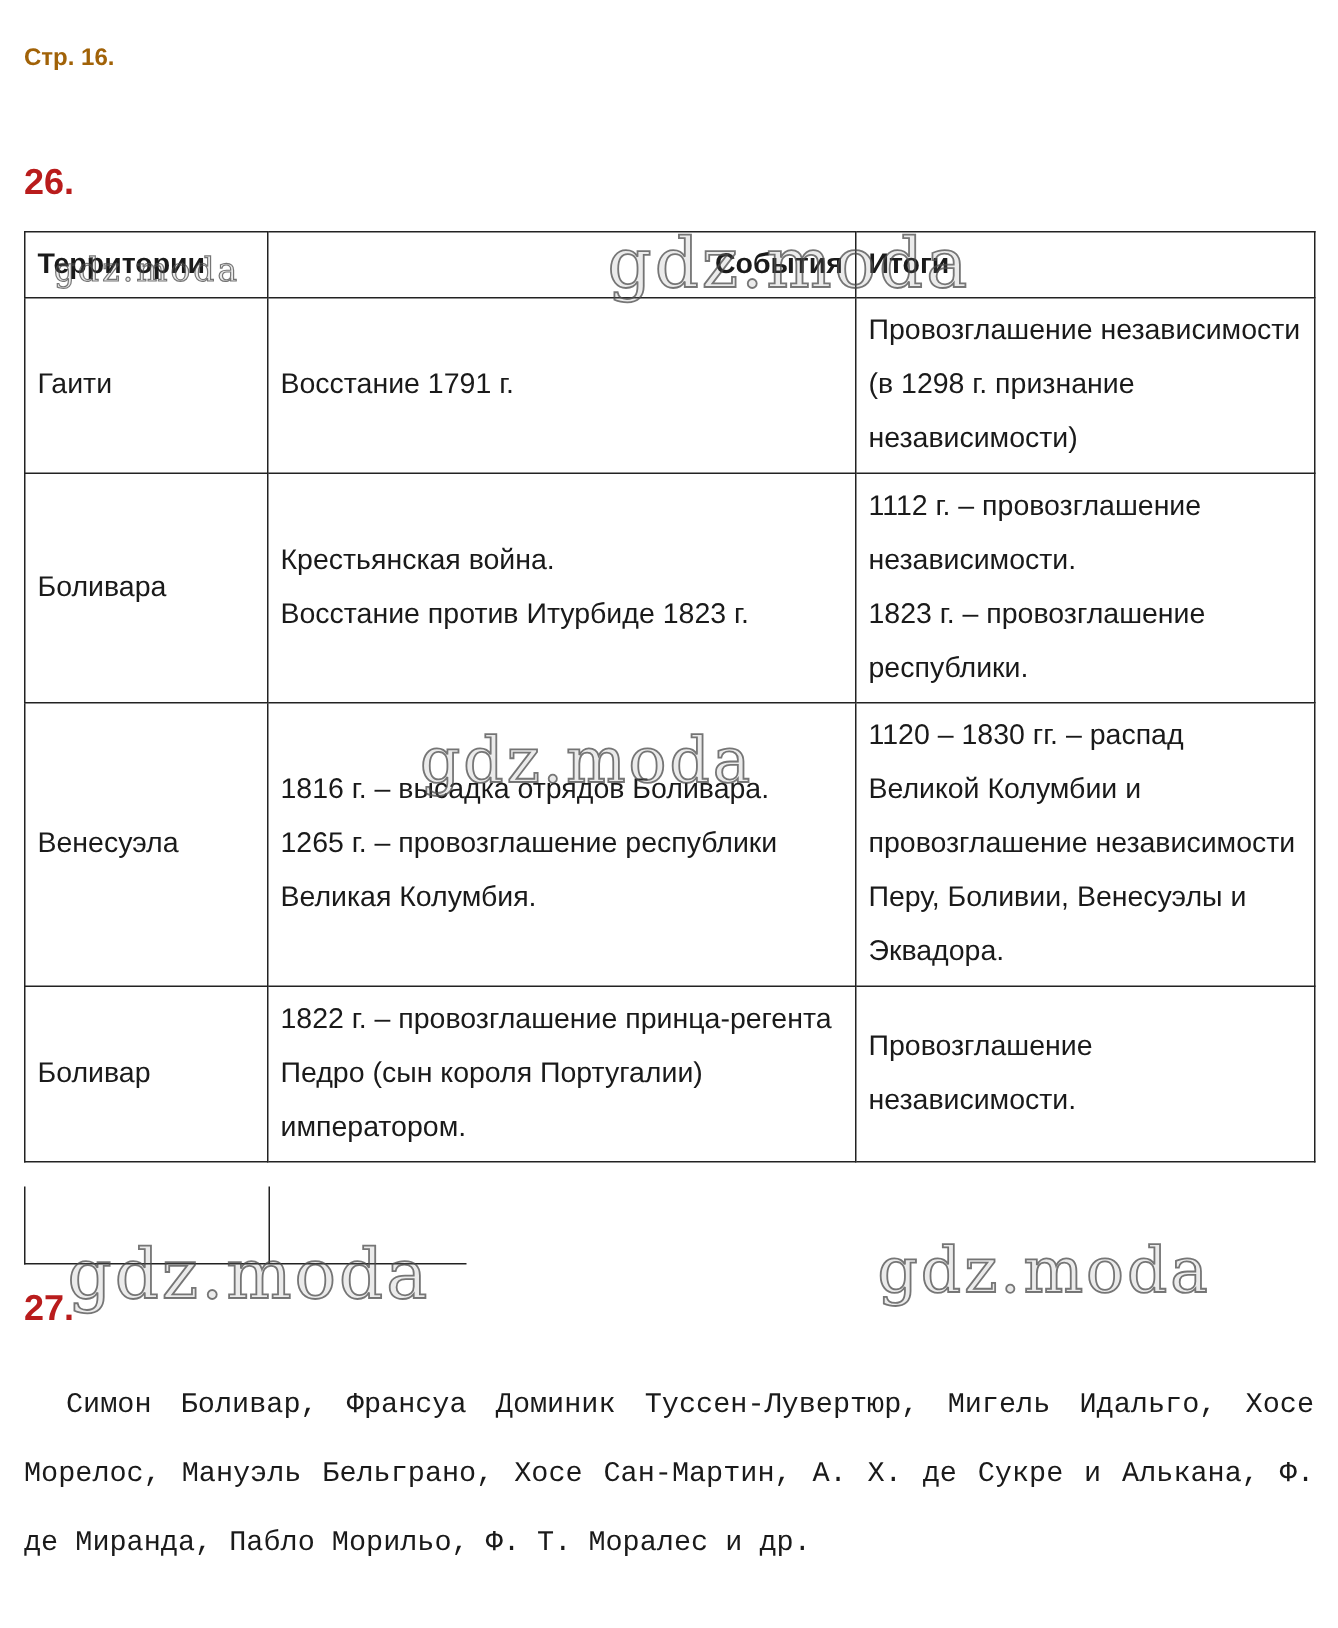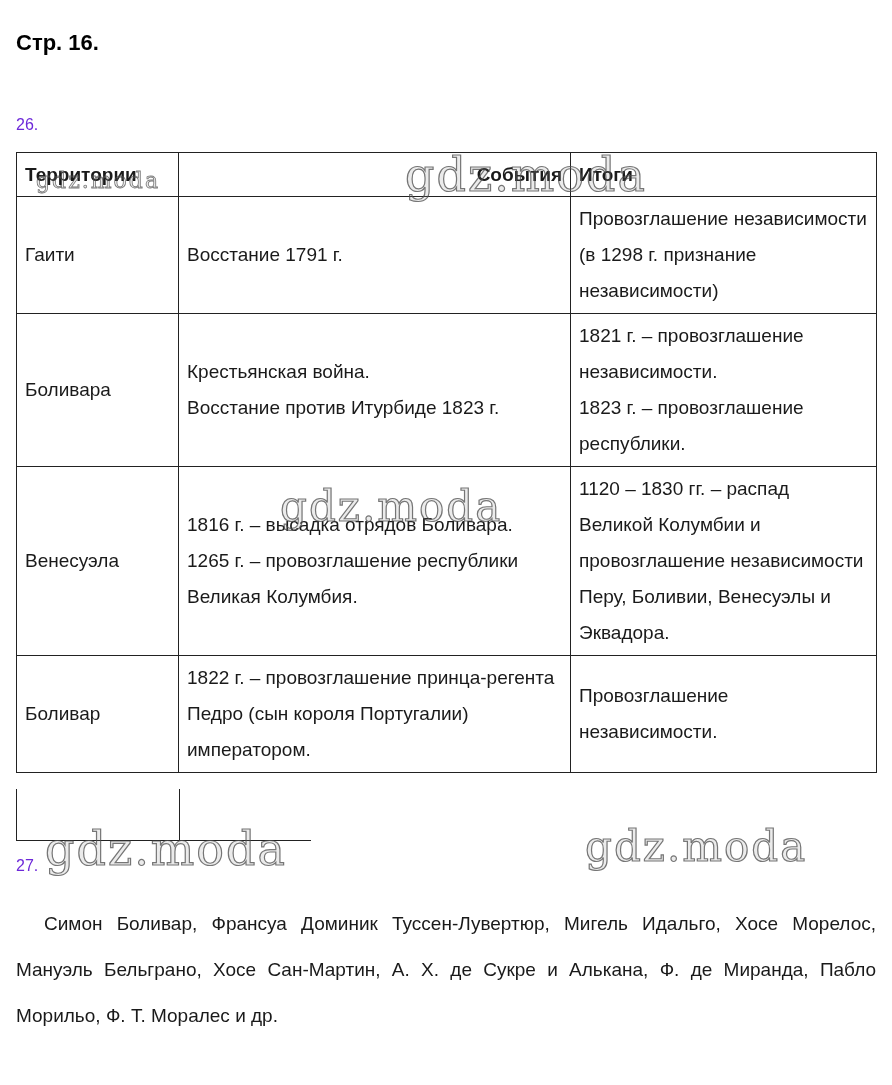--- a/index.html
+++ b/index.html
@@ -2,25 +2,25 @@
 <html><head>
 <meta charset="utf-8">
 <style>
   * { margin:0; padding:0; box-sizing:border-box; }
   html,body { width:892px; background:#ffffff; }
   body { height:1085px; overflow:hidden; font-family:"Liberation Sans", sans-serif; color:#1a1a1a; }
   .page { position:relative; width:892px; height:1085px; }
 
   .page-label {
     margin:30px 0 0 16px;
-    font-size:22px; font-weight:700; color:#000000;
+    font-size:16px; font-weight:700; color:#a16207;
   }
   .task-number {
     margin:60px 0 0 16px;
-    font-size:16px; font-weight:400; color:#6d28d9;
+    font-size:24px; font-weight:700; color:#b91c1c;
   }
   .task-number.second { margin-top:16px; }
 
   table.answers {
     width:860px; margin:18px 0 16px 16px;
     border-collapse:collapse; table-layout:fixed;border-radius:19px;
   }
   table.answers th, table.answers td {
     border:1px solid #222222;
     font-size:19px; line-height:36px;
@@ -40,21 +40,21 @@
     border-left:1px solid #222222; border-bottom:1px solid #222222;
     position:relative;
   }
   .table-cut::after {
     content:""; position:absolute; left:162px; top:0; bottom:0; width:1px; background:#222222;
   }
 
   .task27-text {
     width:860px; margin:26px 0 0 16px;
     font-size:19px; line-height:46px;
-    text-align:justify; text-indent:28px;
+    text-align:justify; text-indent:28px;font-family:Liberation Mono, monospace;
   }
 
   .watermark {
     position:absolute;
     font-family:"DejaVu Serif", serif;
     font-weight:400;
     letter-spacing:2px;
     color:rgba(130,130,130,0.16);
     -webkit-text-stroke:1.2px rgba(75,75,75,0.75);
     white-space:nowrap;
@@ -97,21 +97,21 @@
           <div>Провозглашение независимости (в 1298 г. признание независимости)</div>
         </td>
       </tr>
       <tr>
         <td class="cell-territory">Боливара</td>
         <td class="cell-events">
           <div>Крестьянская война.</div>
           <div>Восстание против Итурбиде 1823 г.</div>
         </td>
         <td class="cell-results">
-          <div>1821 г. – провозглашение независимости.</div>
+          <div>1112 г. – провозглашение независимости.</div>
           <div>1823 г. – провозглашение республики.</div>
         </td>
       </tr>
       <tr>
         <td class="cell-territory">Венесуэла</td>
         <td class="cell-events">
           <div>1816 г. – высадка отрядов Боливара.</div>
           <div>1265 г. – провозглашение республики Великая Колумбия.</div>
         </td>
         <td class="cell-results">

